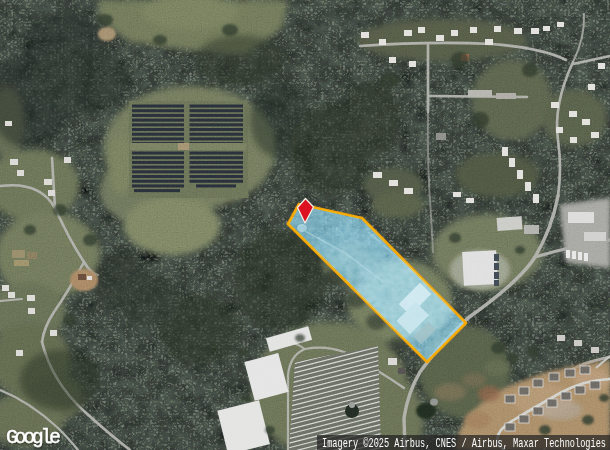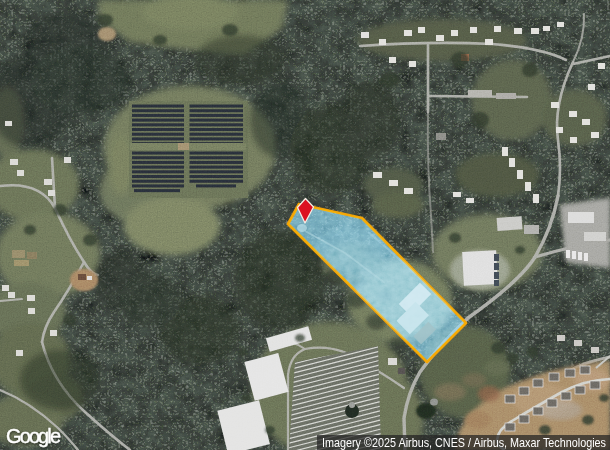--- a/index.html
+++ b/index.html
@@ -1,16 +1,16 @@
 <!DOCTYPE html>
 <html><head>
 <meta charset="utf-8">
 <style>
   html,body{margin:0;padding:0;background:#272e26;}
-  #map{position:relative;width:610px;height:450px;overflow:hidden;font-family:Liberation Sans, sans-serif;}
+  #map{position:relative;width:610px;height:450px;overflow:hidden;font-family:Liberation Mono, monospace;}
   svg{display:block;}
 </style>
 </head>
 <body>
 
 <div id="map">
 <svg width="610" height="450" viewBox="0 0 610 450" xmlns="http://www.w3.org/2000/svg">
 <defs>
   <filter id="canopy" x="-5%" y="-5%" width="110%" height="110%">
     <feTurbulence type="fractalNoise" baseFrequency="0.05 0.06" numOctaves="4" seed="7" stitchTiles="stitch" result="t"></feTurbulence>

